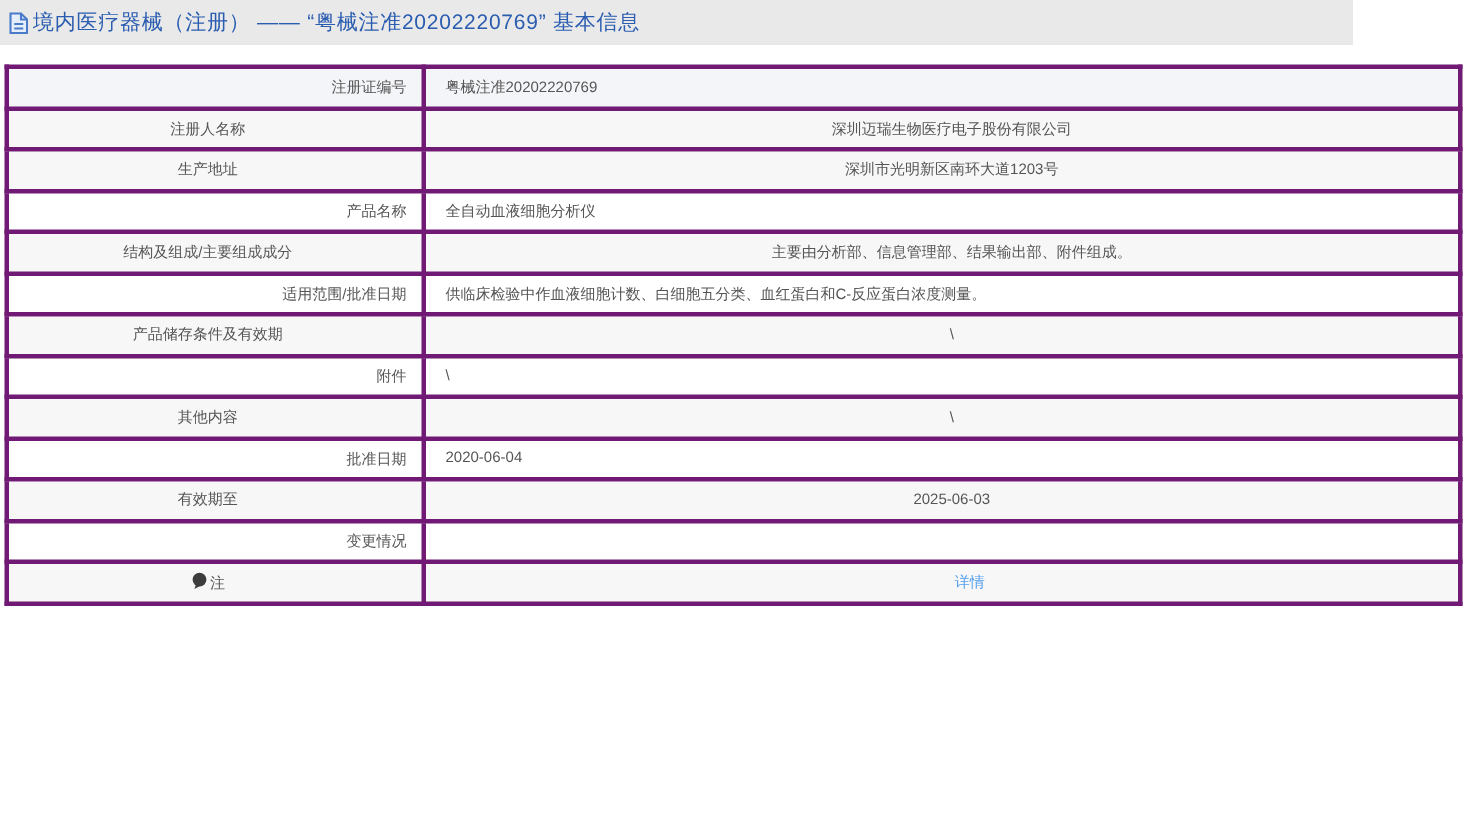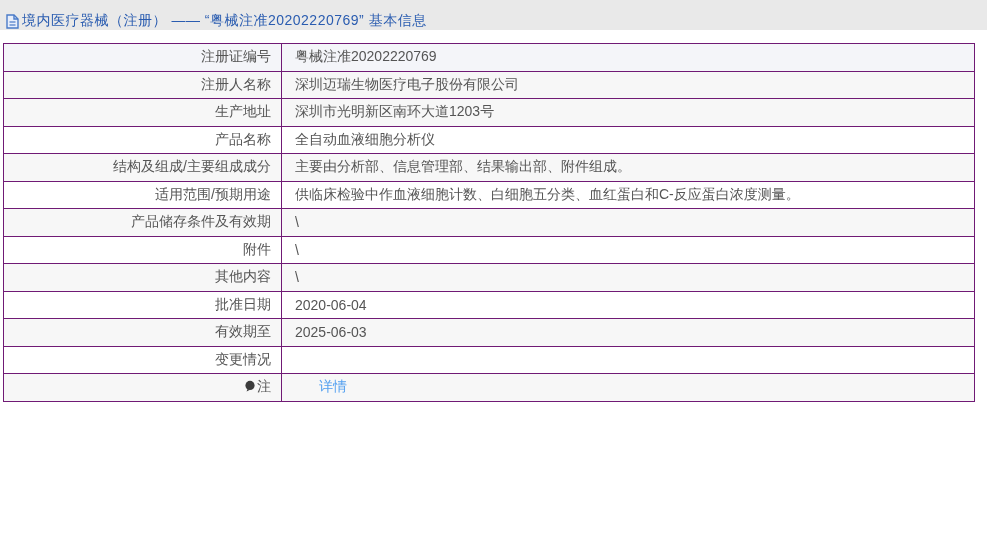--- a/index.html
+++ b/index.html
@@ -1,45 +1,45 @@
 <!DOCTYPE html>
 <html><head>
 <meta charset="utf-8">
 <style>
   * { margin:0; padding:0; box-sizing:border-box; }
   html,body { width:987px; height:560px; background:#ffffff; overflow:hidden;
     font-family:"Liberation Sans","DejaVu Sans",sans-serif; }
 
   
   .header-bar {
-    width:987px; height:30px; background:#e9e9e9;
-    display:flex; align-items:flex-end; padding-left:6px;
+    width:902px; height:30px; background:#e9e9e9;
+    display:flex; align-items:center; padding-left:6px;
   }
   .header-title {
     color:#2a5cb0; font-size:14px; letter-spacing:0.5px;
     display:flex; align-items:center; gap:3px;
   }
   .doc-icon { width:13px; height:15px; display:inline-block; flex:0 0 auto; }
 
   
   .info-table {
     margin:13px 0 0 3px; width:972px;
     border-collapse:collapse; table-layout:fixed;
   }
   .info-table td {
-    border:1px solid #701a75; height:27.5px;
-    font-size:14px; color:#555555; vertical-align:middle;
+    border:3px solid #701a75; height:27.5px;
+    font-size:10px; color:#555555; vertical-align:middle;
     white-space:nowrap; overflow:hidden;
   }
   .cell-label {
     width:278px; text-align:right; padding-right:10px; color:#555555;
   }
   .cell-value { padding-left:13px; }
   tr.row-odd  td { background:#ffffff; }
-  tr.row-even td { background:#f7f7f7; }
+  tr.row-even td { background:#f7f7f7;text-align:center; }
   tr.row-hover td { background:#f4f5f9; }
 
   .details-link { color:#54a0f0; cursor:pointer; text-decoration:none;margin-left:24px; }
   .note-icon { width:12px; height:12px; display:inline-block; vertical-align:-1px; margin-right:1px; }
 </style>
 </head>
 <body>
 
 <div class="header-bar">
   <span class="header-title">
@@ -69,21 +69,21 @@
       </tr>
       <tr class="row-odd">
         <td class="cell-label"><span>产品名称</span></td>
         <td class="cell-value"><span>全自动血液细胞分析仪</span></td>
       </tr>
       <tr class="row-even">
         <td class="cell-label"><span>结构及组成/主要组成成分</span></td>
         <td class="cell-value"><span>主要由分析部、信息管理部、结果输出部、附件组成。</span></td>
       </tr>
       <tr class="row-odd">
-        <td class="cell-label"><span>适用范围/预期用途</span></td>
+        <td class="cell-label"><span>适用范围/批准日期</span></td>
         <td class="cell-value"><span>供临床检验中作血液细胞计数、白细胞五分类、血红蛋白和C-反应蛋白浓度测量。</span></td>
       </tr>
       <tr class="row-even">
         <td class="cell-label"><span>产品储存条件及有效期</span></td>
         <td class="cell-value"><span>\</span></td>
       </tr>
       <tr class="row-odd">
         <td class="cell-label"><span>附件</span></td>
         <td class="cell-value"><span>\</span></td>
       </tr>

